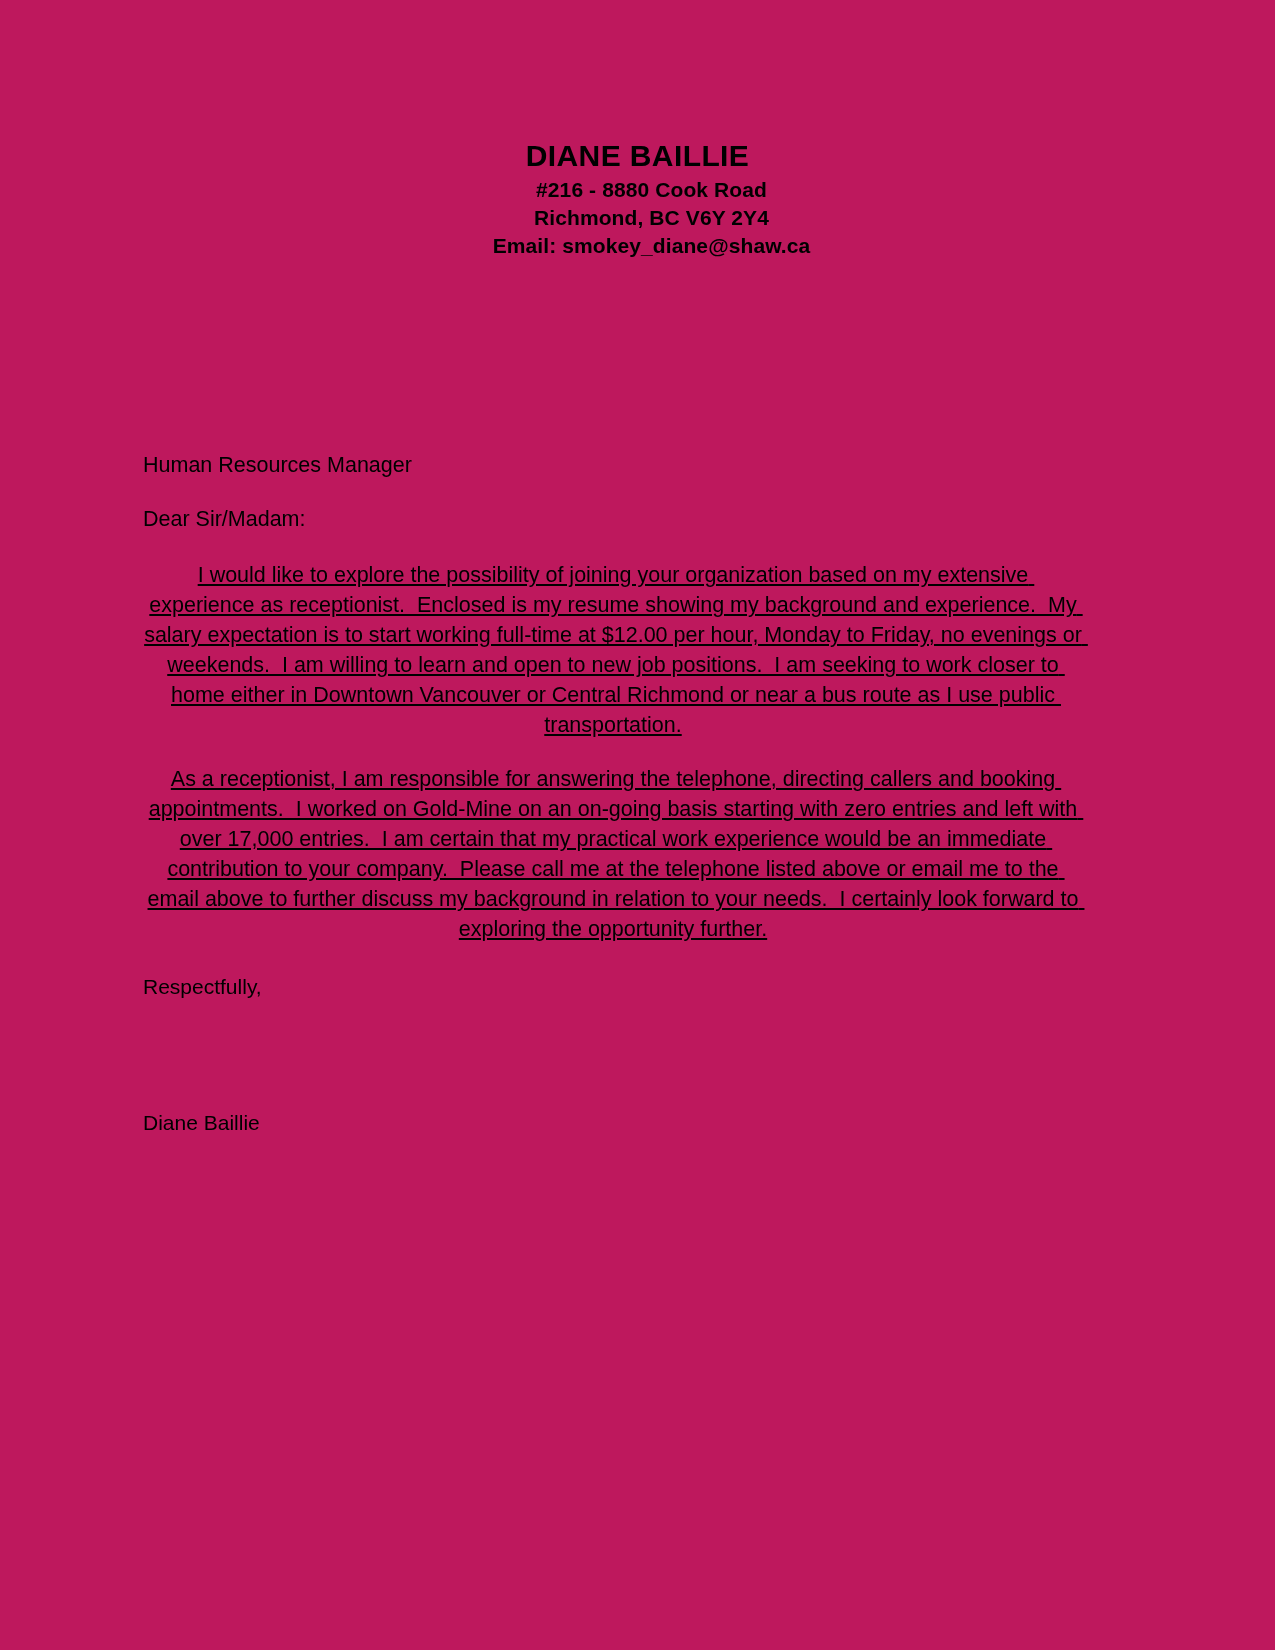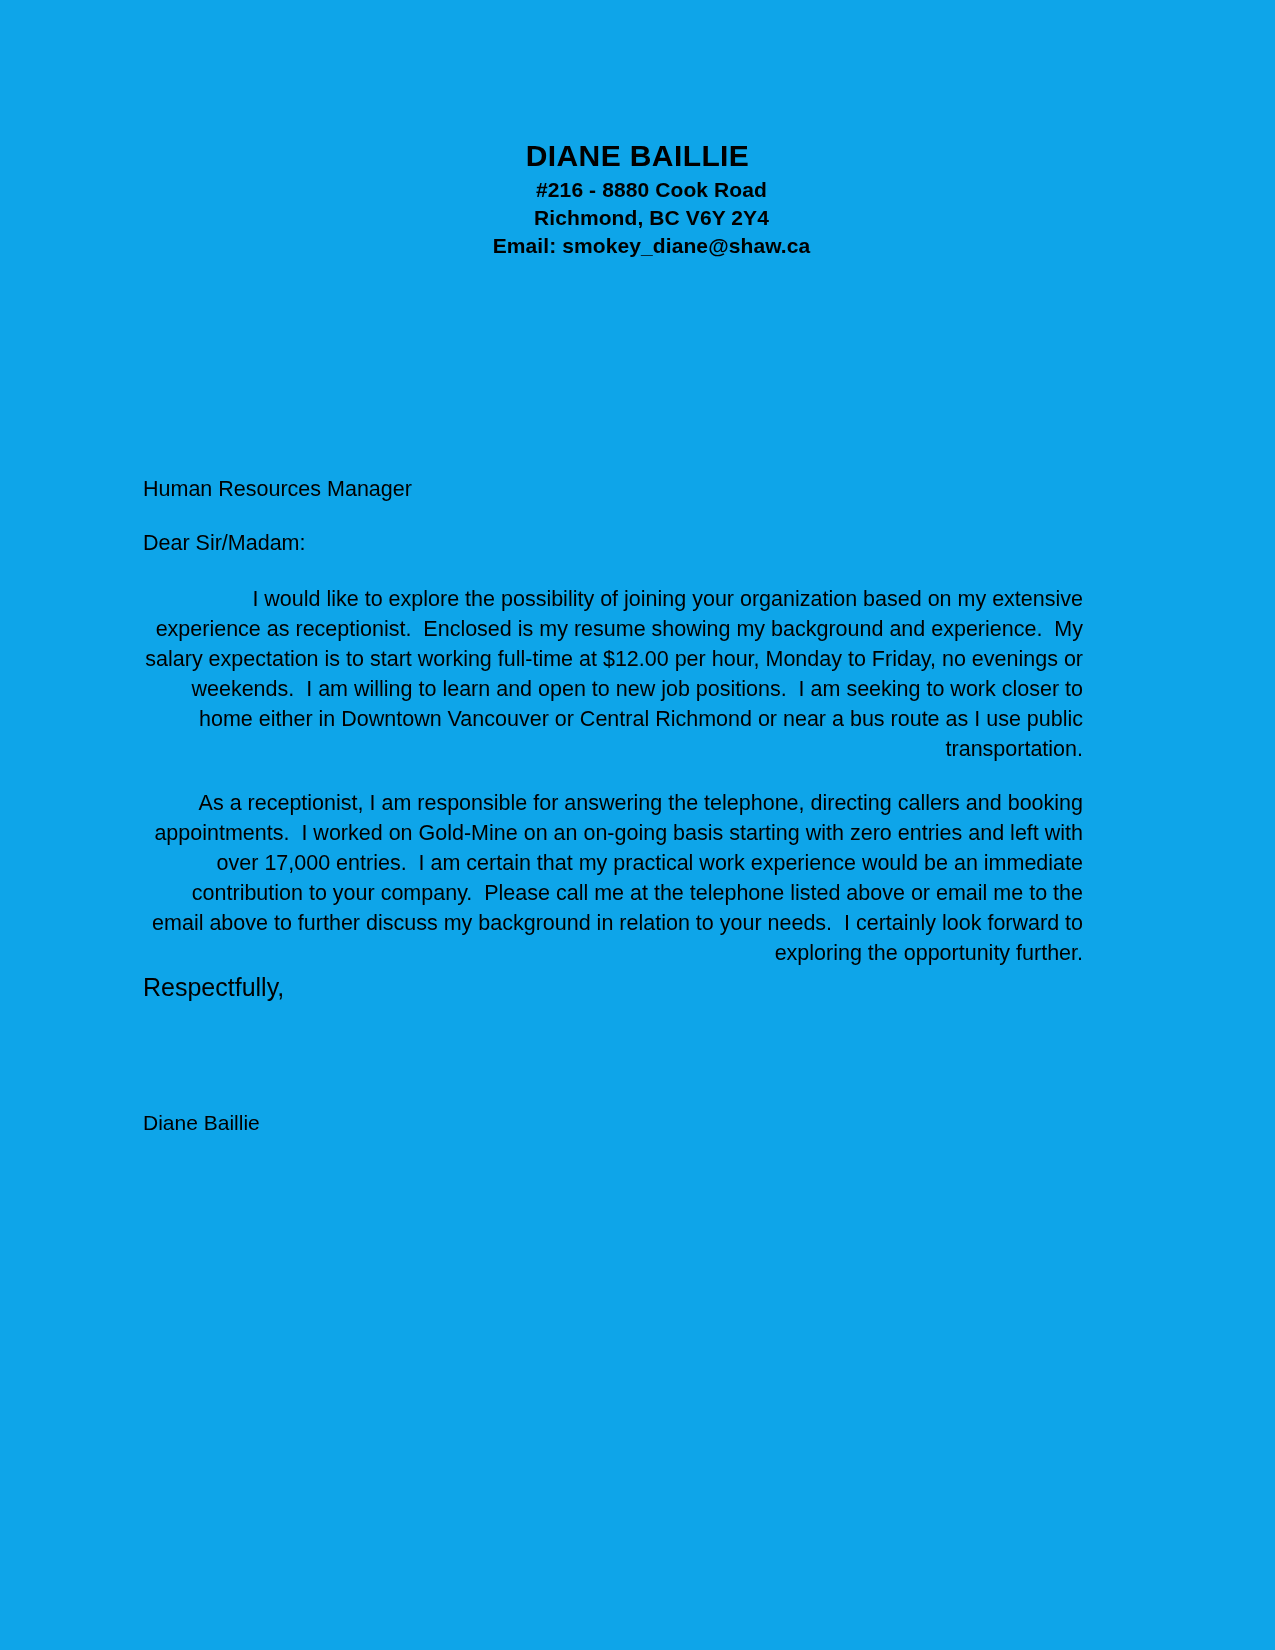--- a/index.html
+++ b/index.html
@@ -10,21 +10,21 @@
   body {
     font-family: "Liberation Sans", sans-serif;
     color: #000000;
     -webkit-font-smoothing: antialiased;
   }
   .page {
     position: relative;
     width: 1275px;
     height: 1650px;
     margin: 0 auto;
-    background: #0ea5e9;
+    background: #be185d;
     overflow: hidden;
     box-sizing: border-box;
   }
 
   
   .letterhead {
     position: absolute;
     left: 0;
     right: 0;
     top: 138px;
@@ -44,57 +44,57 @@
     letter-spacing: 0.1px;
     padding-left: 28px;
   }
 
   
   .body-block {
     position: absolute;
     left: 143px;
     top: 450px;
     width: 940px;
-    margin-top: 24px;
   }
   .recipient,
   .salutation,
   .para,
   .closing,
   .signature {
     font-size: 21.5px;
     line-height: 30px;
     font-stretch: condensed;
     font-family: "Liberation Sans Narrow", "Liberation Sans", sans-serif;
     transform-origin: left top;
   }
   .recipient {
     margin: 0 0 24px 0;
   }
   .salutation {
     margin: 0 0 26px 0;
   }
   .para {
     margin: 0 0 24px 0;
-    text-align: right;
+    text-align: center;
     white-space: pre-wrap;
+    text-decoration: underline;
   }
   .para.last {
     margin-bottom: 0;
   }
 
   .closing-block {
     position: absolute;
     left: 143px;
     top: 973px;
   }
   .closing {
     font-family: "Liberation Sans", sans-serif;
     font-stretch: normal;
-    font-size: 25px;
+    font-size: 21px;
     line-height: 28px;
     margin: 0;
   }
 
   .signature-block {
     position: absolute;
     left: 143px;
     top: 1109px;
   }
   .signature {

